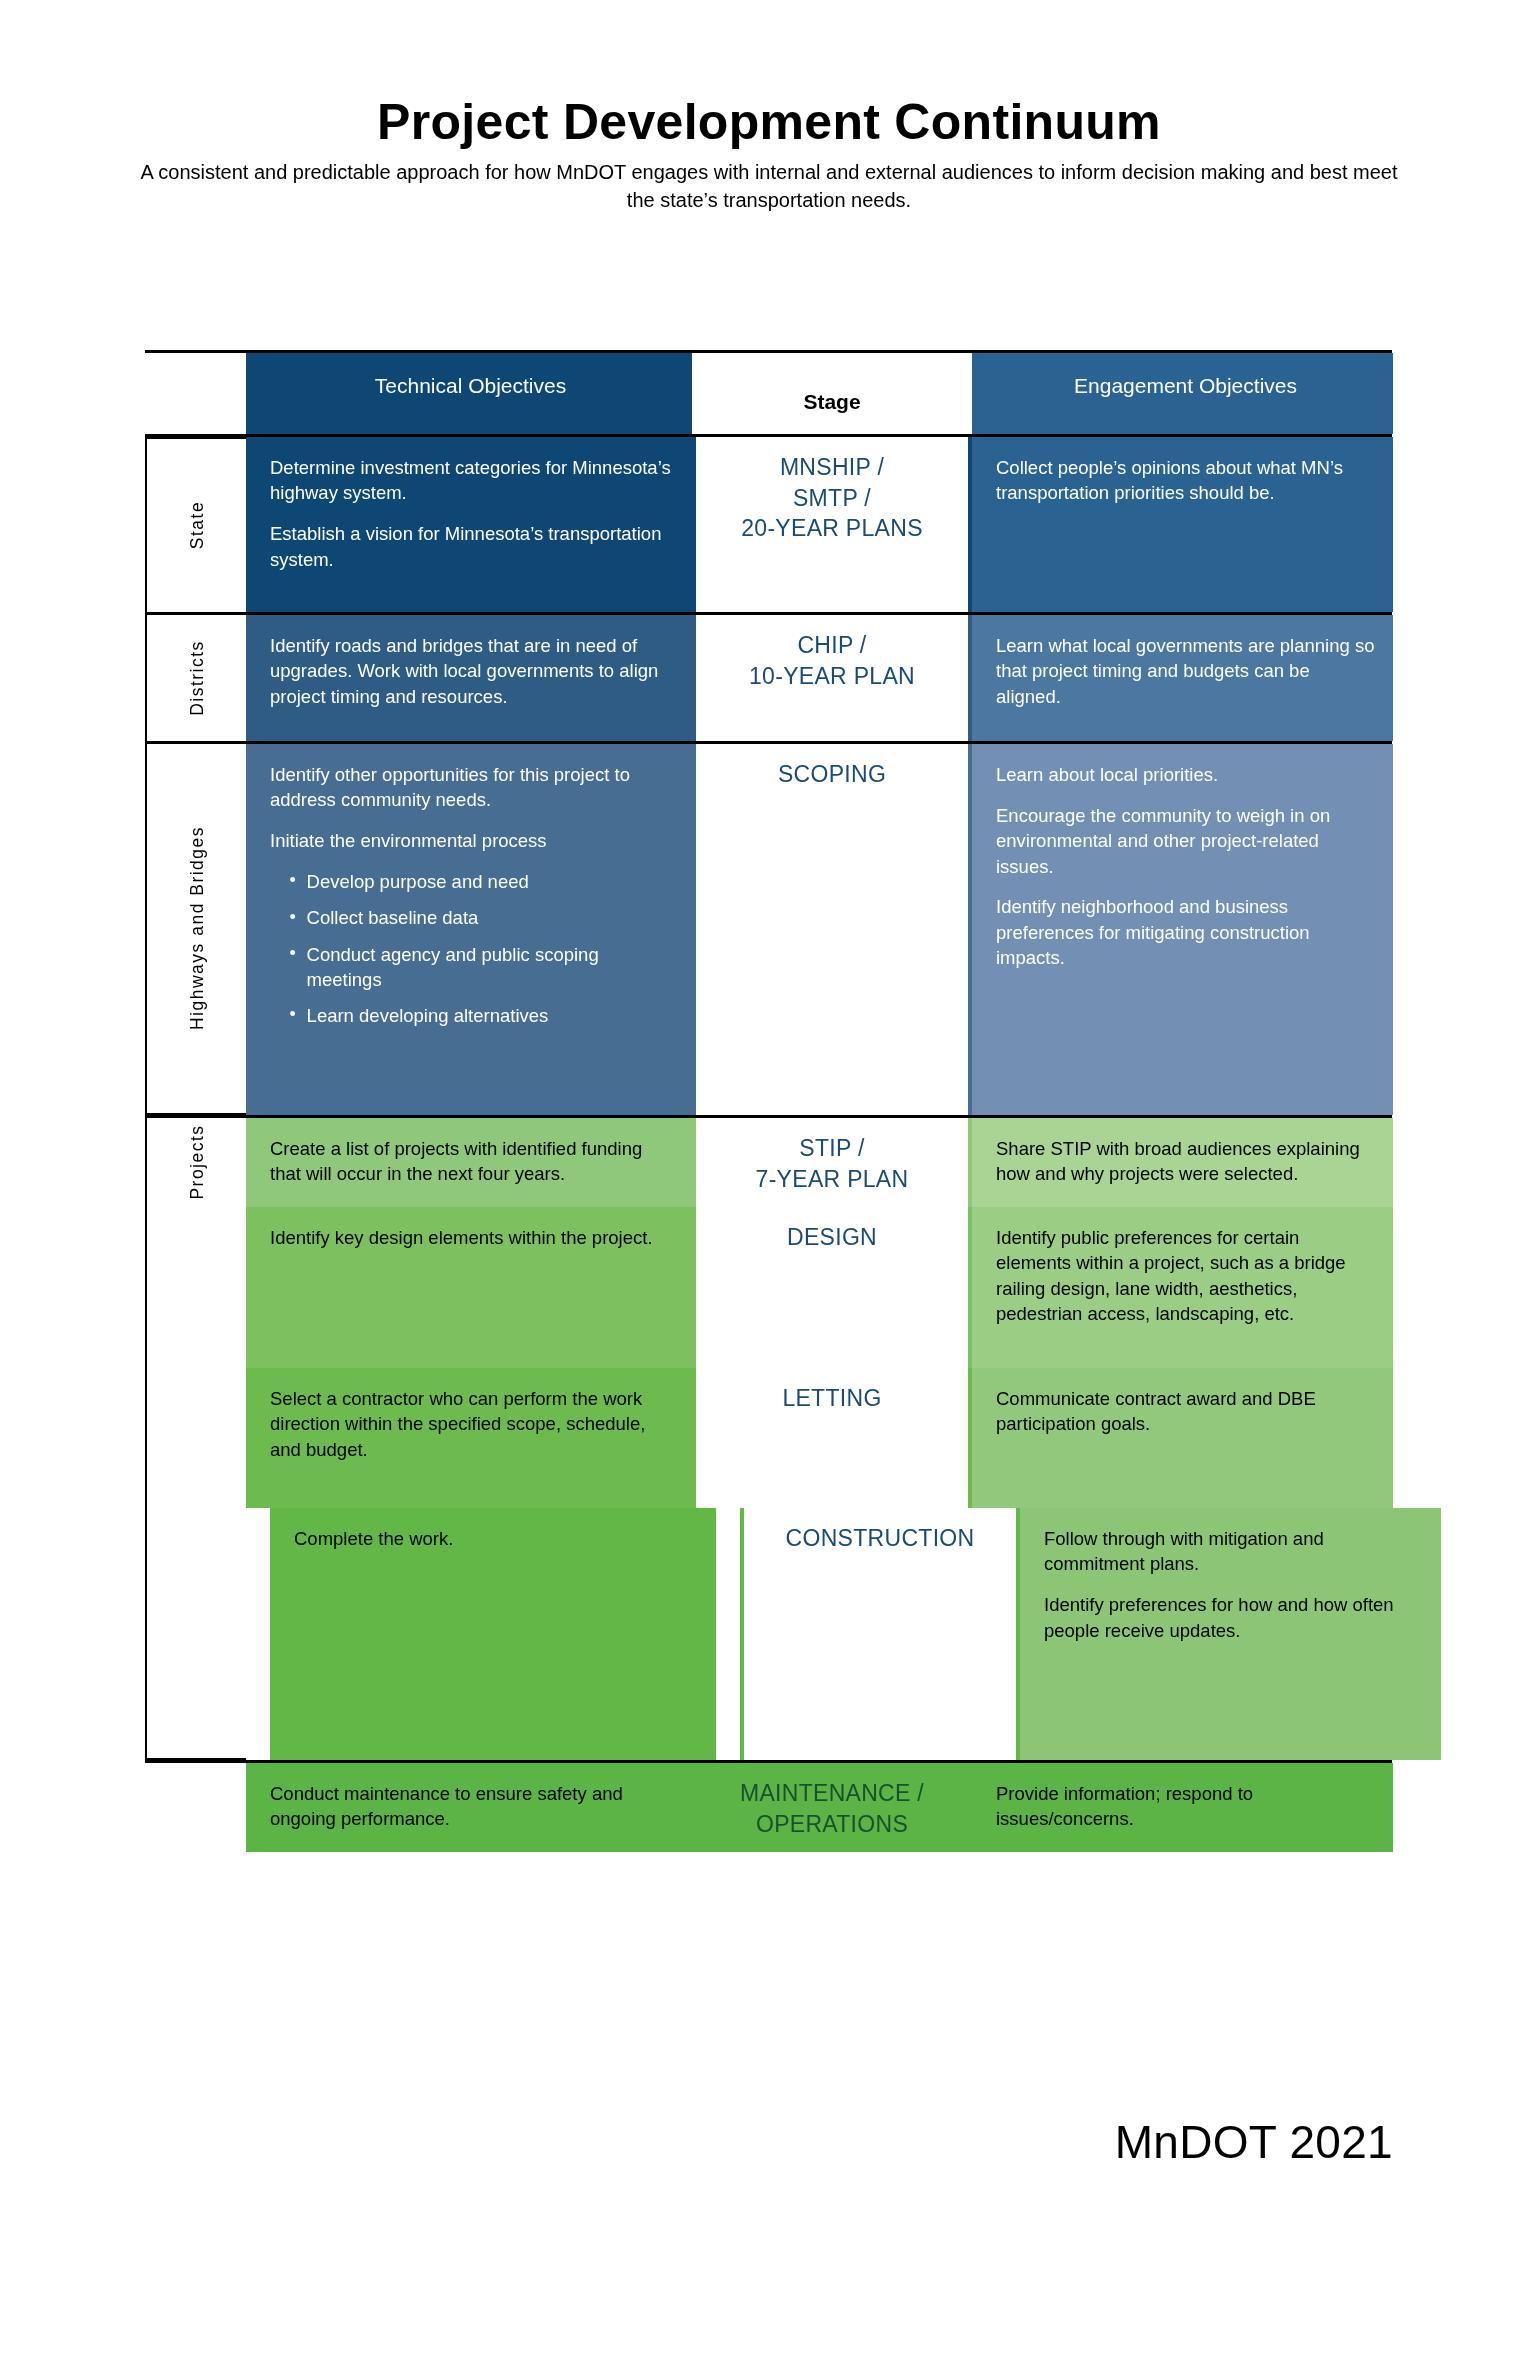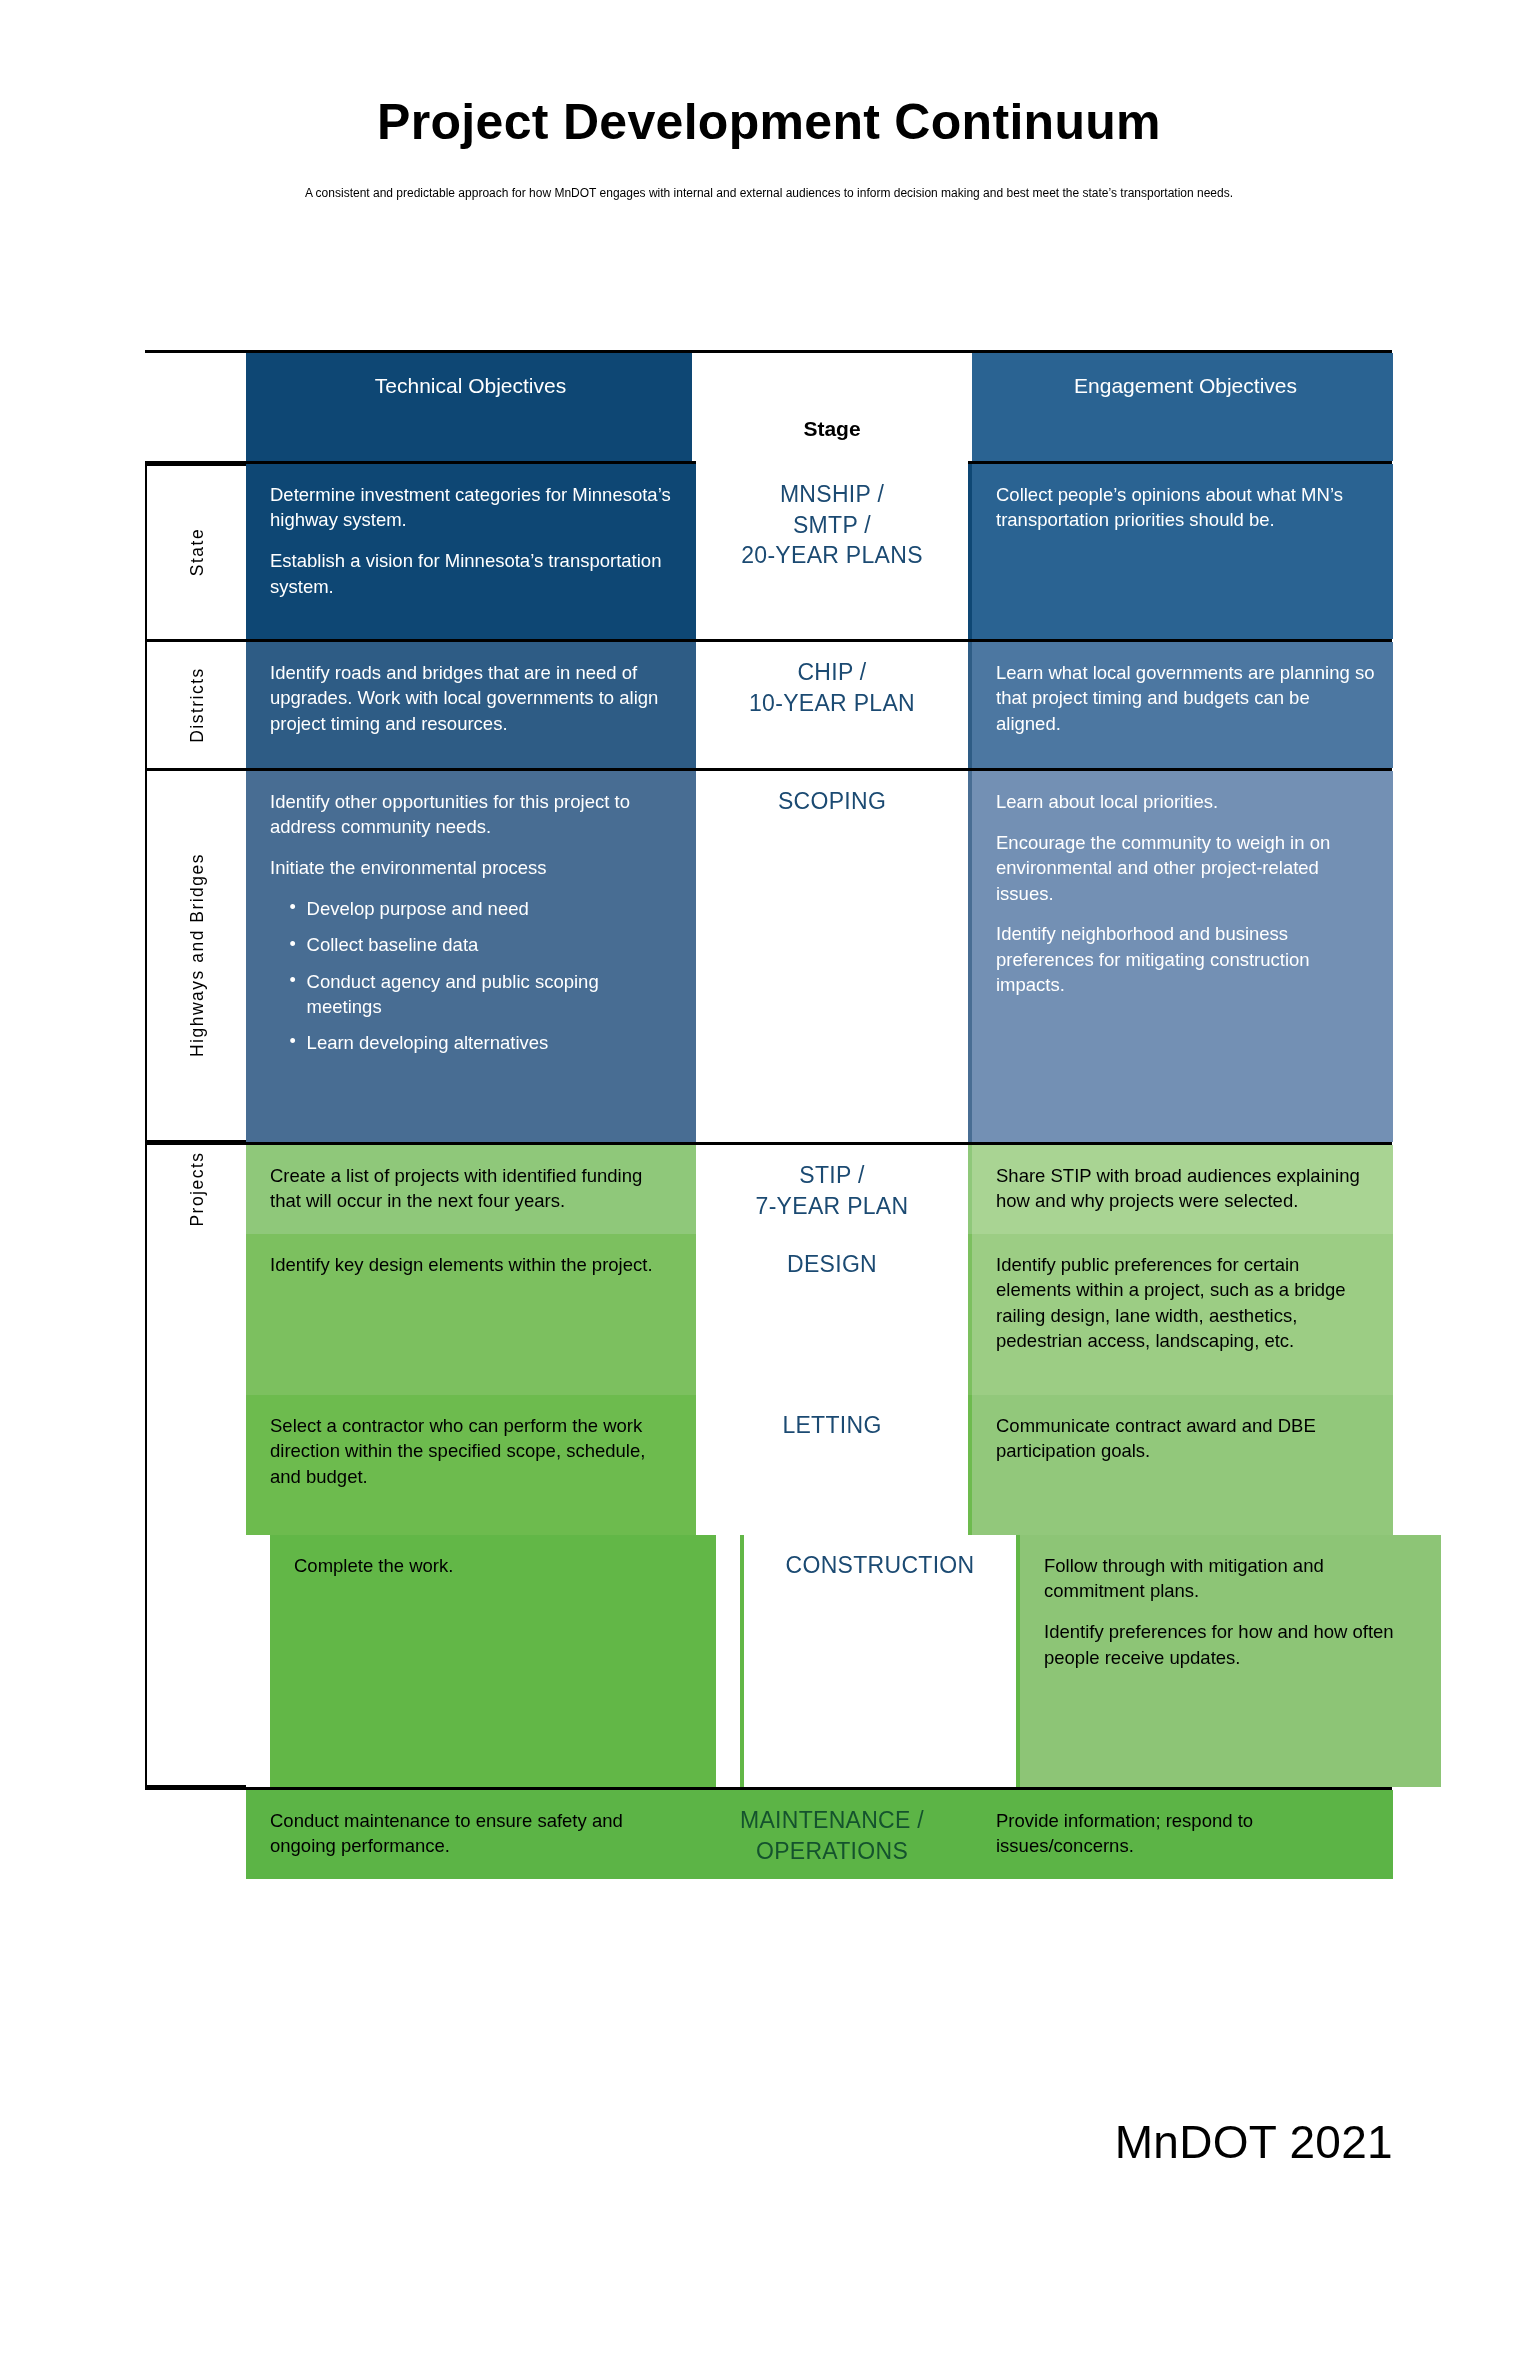--- a/index.html
+++ b/index.html
@@ -22,23 +22,23 @@
     font-size: 50px;
     font-weight: bold;
     letter-spacing: 0.3px;
     color: #000000;
     margin: 0;
     padding-top: 96px;
     line-height: 1.05;
   }
   .page-subtitle {
     width: 1266px;
-    margin: 36px auto 0 auto;
+    margin: 9px auto 0 auto;
     text-align: center;
-    font-size: 12px;
+    font-size: 20px;
     line-height: 1.42;
     color: #000000;
   }
 
   
   .matrix {
     position: absolute;
     left: 145px;
     top: 350px;
     width: 1247px;
@@ -109,26 +109,25 @@
   }
 
   .hdr-row .col-tech,
   .hdr-row .col-eng {
     text-align: center;
     padding-top: 21px;
     padding-bottom: 19.6px;
     font-size: 21px;
   }
   .hdr-row .col-stage .inner {
-    padding-top: 21px;
+    padding-top: 37px;
     padding-bottom: 19.6px;
     font-size: 21px;
     font-weight: bold;
     color: #000000;
-    margin-top: 43px;
   }
   .hdr-row {
     border-top: 3.5px solid #000000;
     border-bottom: 3.5px solid #000000;
   }
   .hdr-row .cat-cell { border: none; background: #ffffff; }
 
   
   .bg-tech-1 { background: #0e4774; }
   .bg-tech-2 { background: #2e5c85; }

